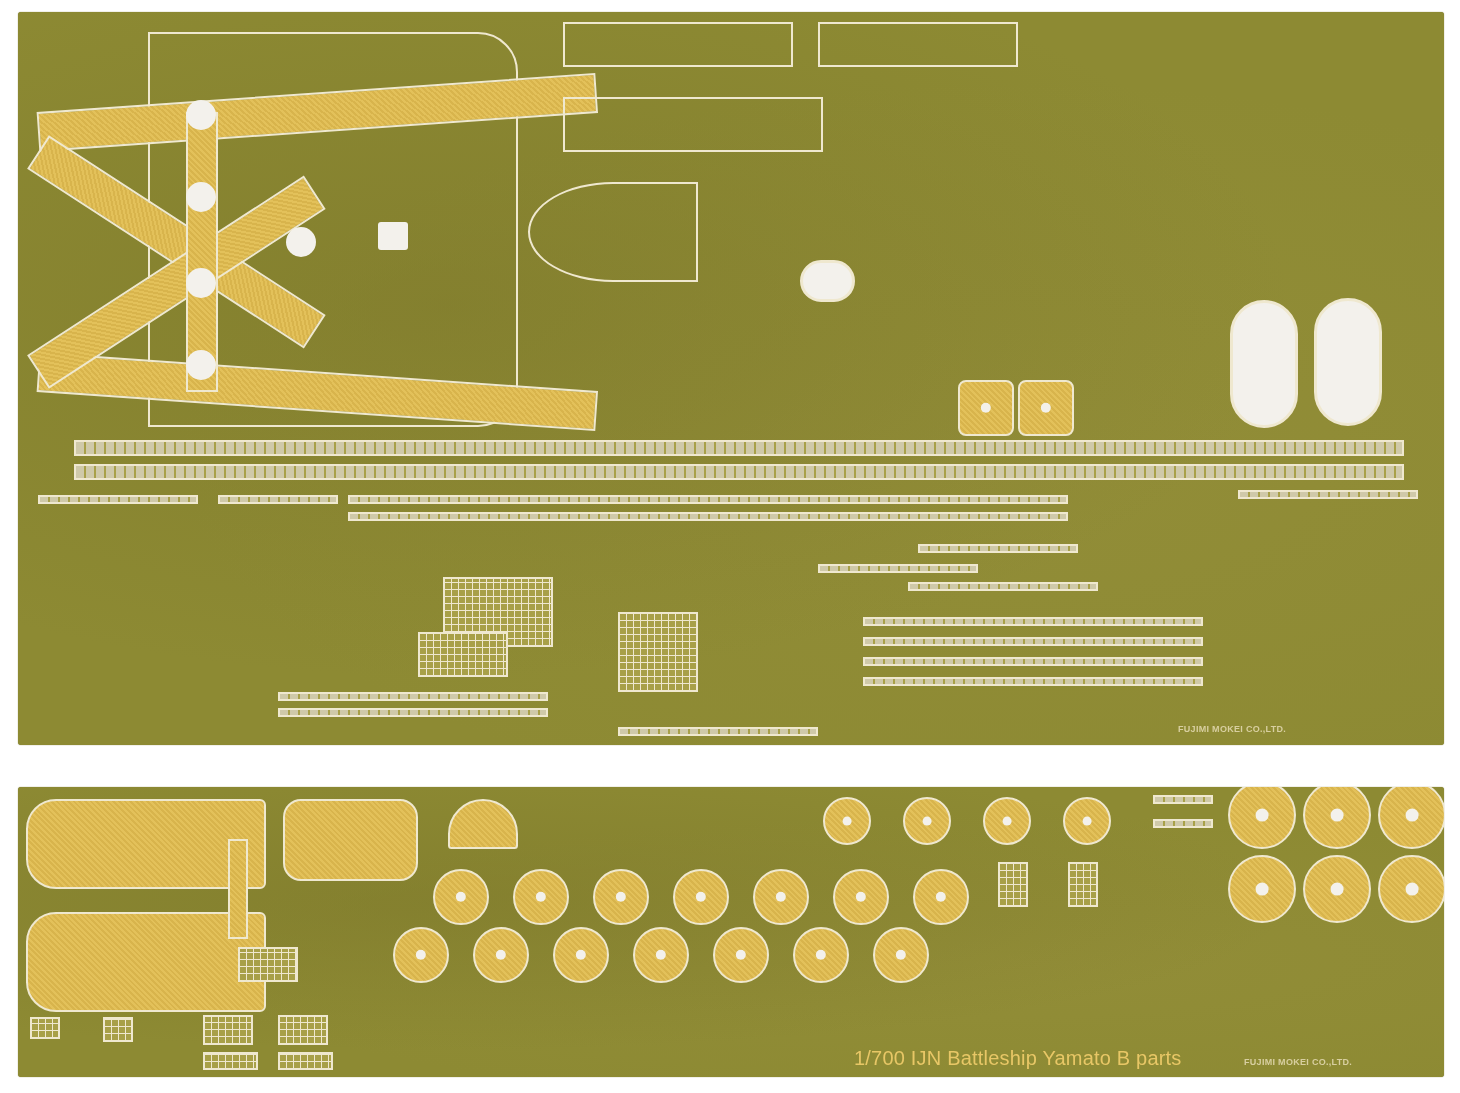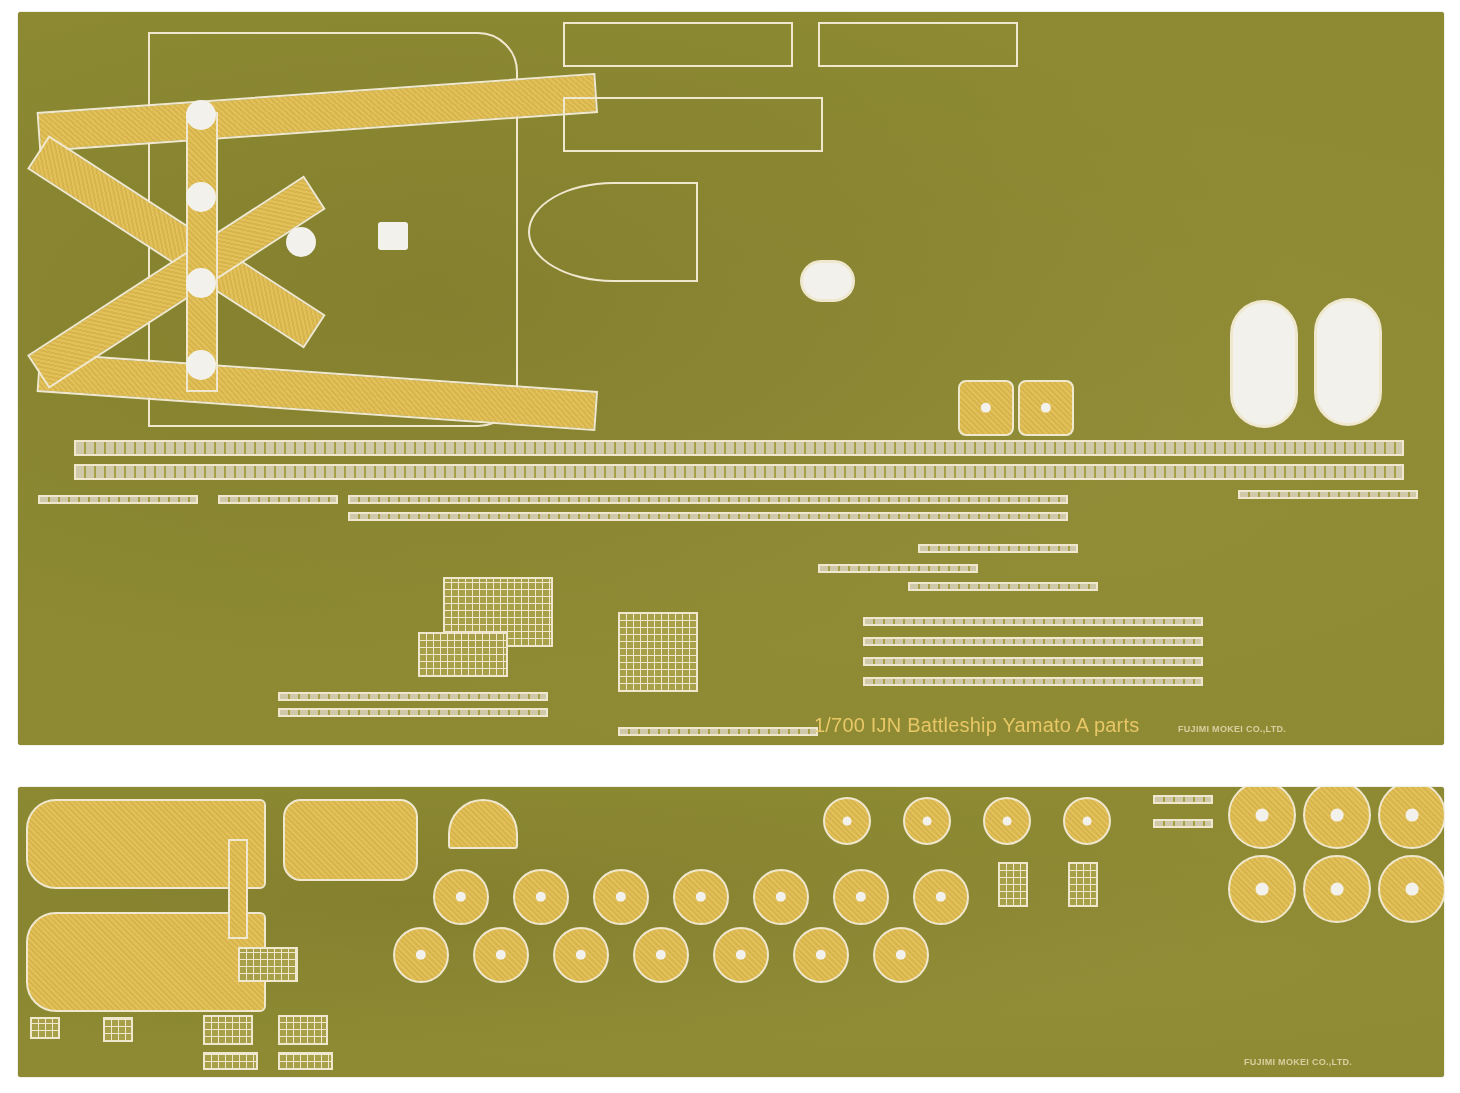--- a/index.html
+++ b/index.html
@@ -69,21 +69,20 @@
   <div class="strip" style="left:845px;top:625px;width:340px;"></div>
   <div class="strip" style="left:845px;top:645px;width:340px;"></div>
   <div class="strip" style="left:845px;top:665px;width:340px;"></div>
   <div class="strip" style="left:260px;top:680px;width:270px;"></div>
   <div class="strip" style="left:260px;top:696px;width:270px;"></div>
   <div class="strip" style="left:600px;top:715px;width:200px;"></div>
   <div class="grid" style="left:425px;top:565px;width:110px;height:70px;"></div>
   <div class="grid" style="left:400px;top:620px;width:90px;height:45px;"></div>
   <div class="grid" style="left:600px;top:600px;width:80px;height:80px;"></div>
 
-  <div class="title" style="left:796px;top:702px;">1/700 IJN Battleship Yamato   A parts</div>
   <div class="maker" style="left:1160px;top:712px;">FUJIMI MOKEI CO.,LTD.</div>
 </div>
 
 <div id="sheet-b" class="sheet">
   <div class="tex"></div>
 
   <div class="part" style="left:8px;top:12px;width:240px;height:90px;border-radius:30px 6px 6px 30px;"></div>
   <div class="part" style="left:8px;top:125px;width:240px;height:100px;border-radius:30px 6px 6px 30px;"></div>
   <div class="part" style="left:210px;top:52px;width:20px;height:100px;"></div>
   <div class="part" style="left:265px;top:12px;width:135px;height:82px;border-radius:18px;"></div>
@@ -122,14 +121,15 @@
   <div class="strip" style="left:1135px;top:8px;width:60px;"></div>
   <div class="strip" style="left:1135px;top:32px;width:60px;"></div>
 
   <div class="grid" style="left:12px;top:230px;width:30px;height:22px;"></div>
   <div class="grid" style="left:85px;top:230px;width:30px;height:25px;"></div>
   <div class="grid" style="left:185px;top:228px;width:50px;height:30px;"></div>
   <div class="grid" style="left:260px;top:228px;width:50px;height:30px;"></div>
   <div class="grid" style="left:185px;top:265px;width:55px;height:18px;"></div>
   <div class="grid" style="left:260px;top:265px;width:55px;height:18px;"></div>
 
+  <div class="title" style="left:836px;top:260px;">1/700 IJN Battleship Yamato   B parts</div>
   <div class="maker" style="left:1226px;top:270px;">FUJIMI MOKEI CO.,LTD.</div>
 </div>
 
 </body></html>

